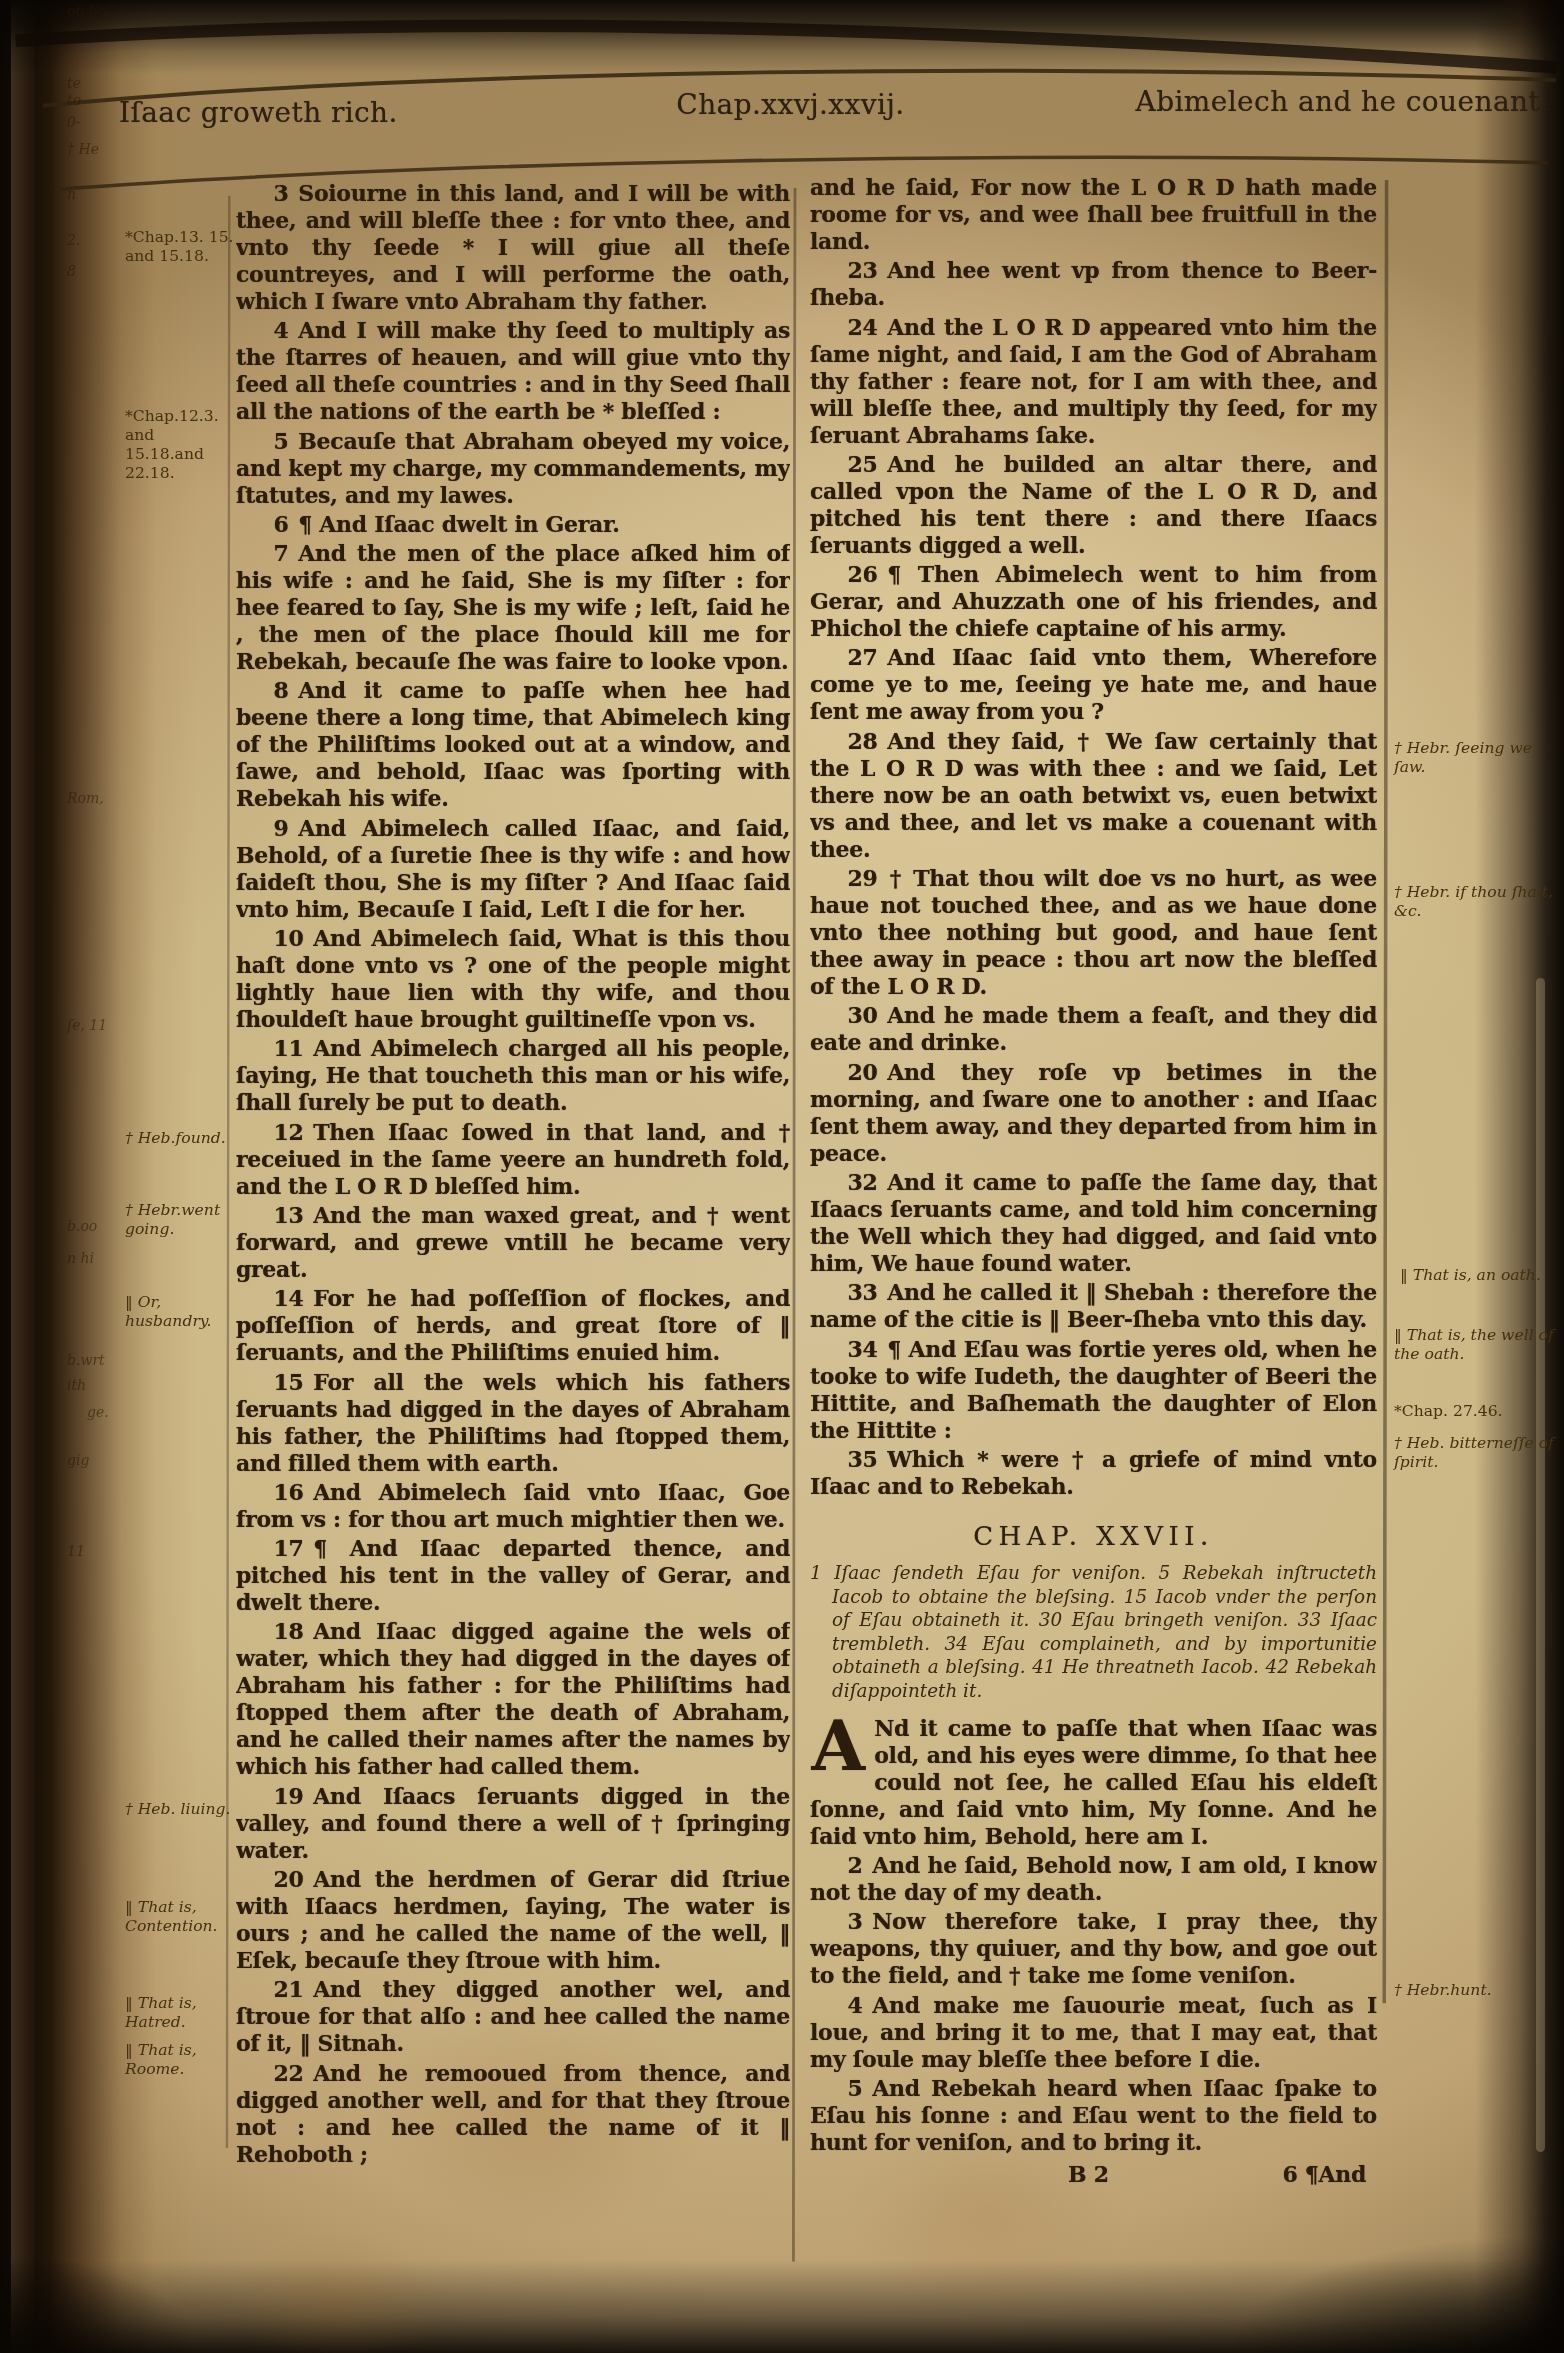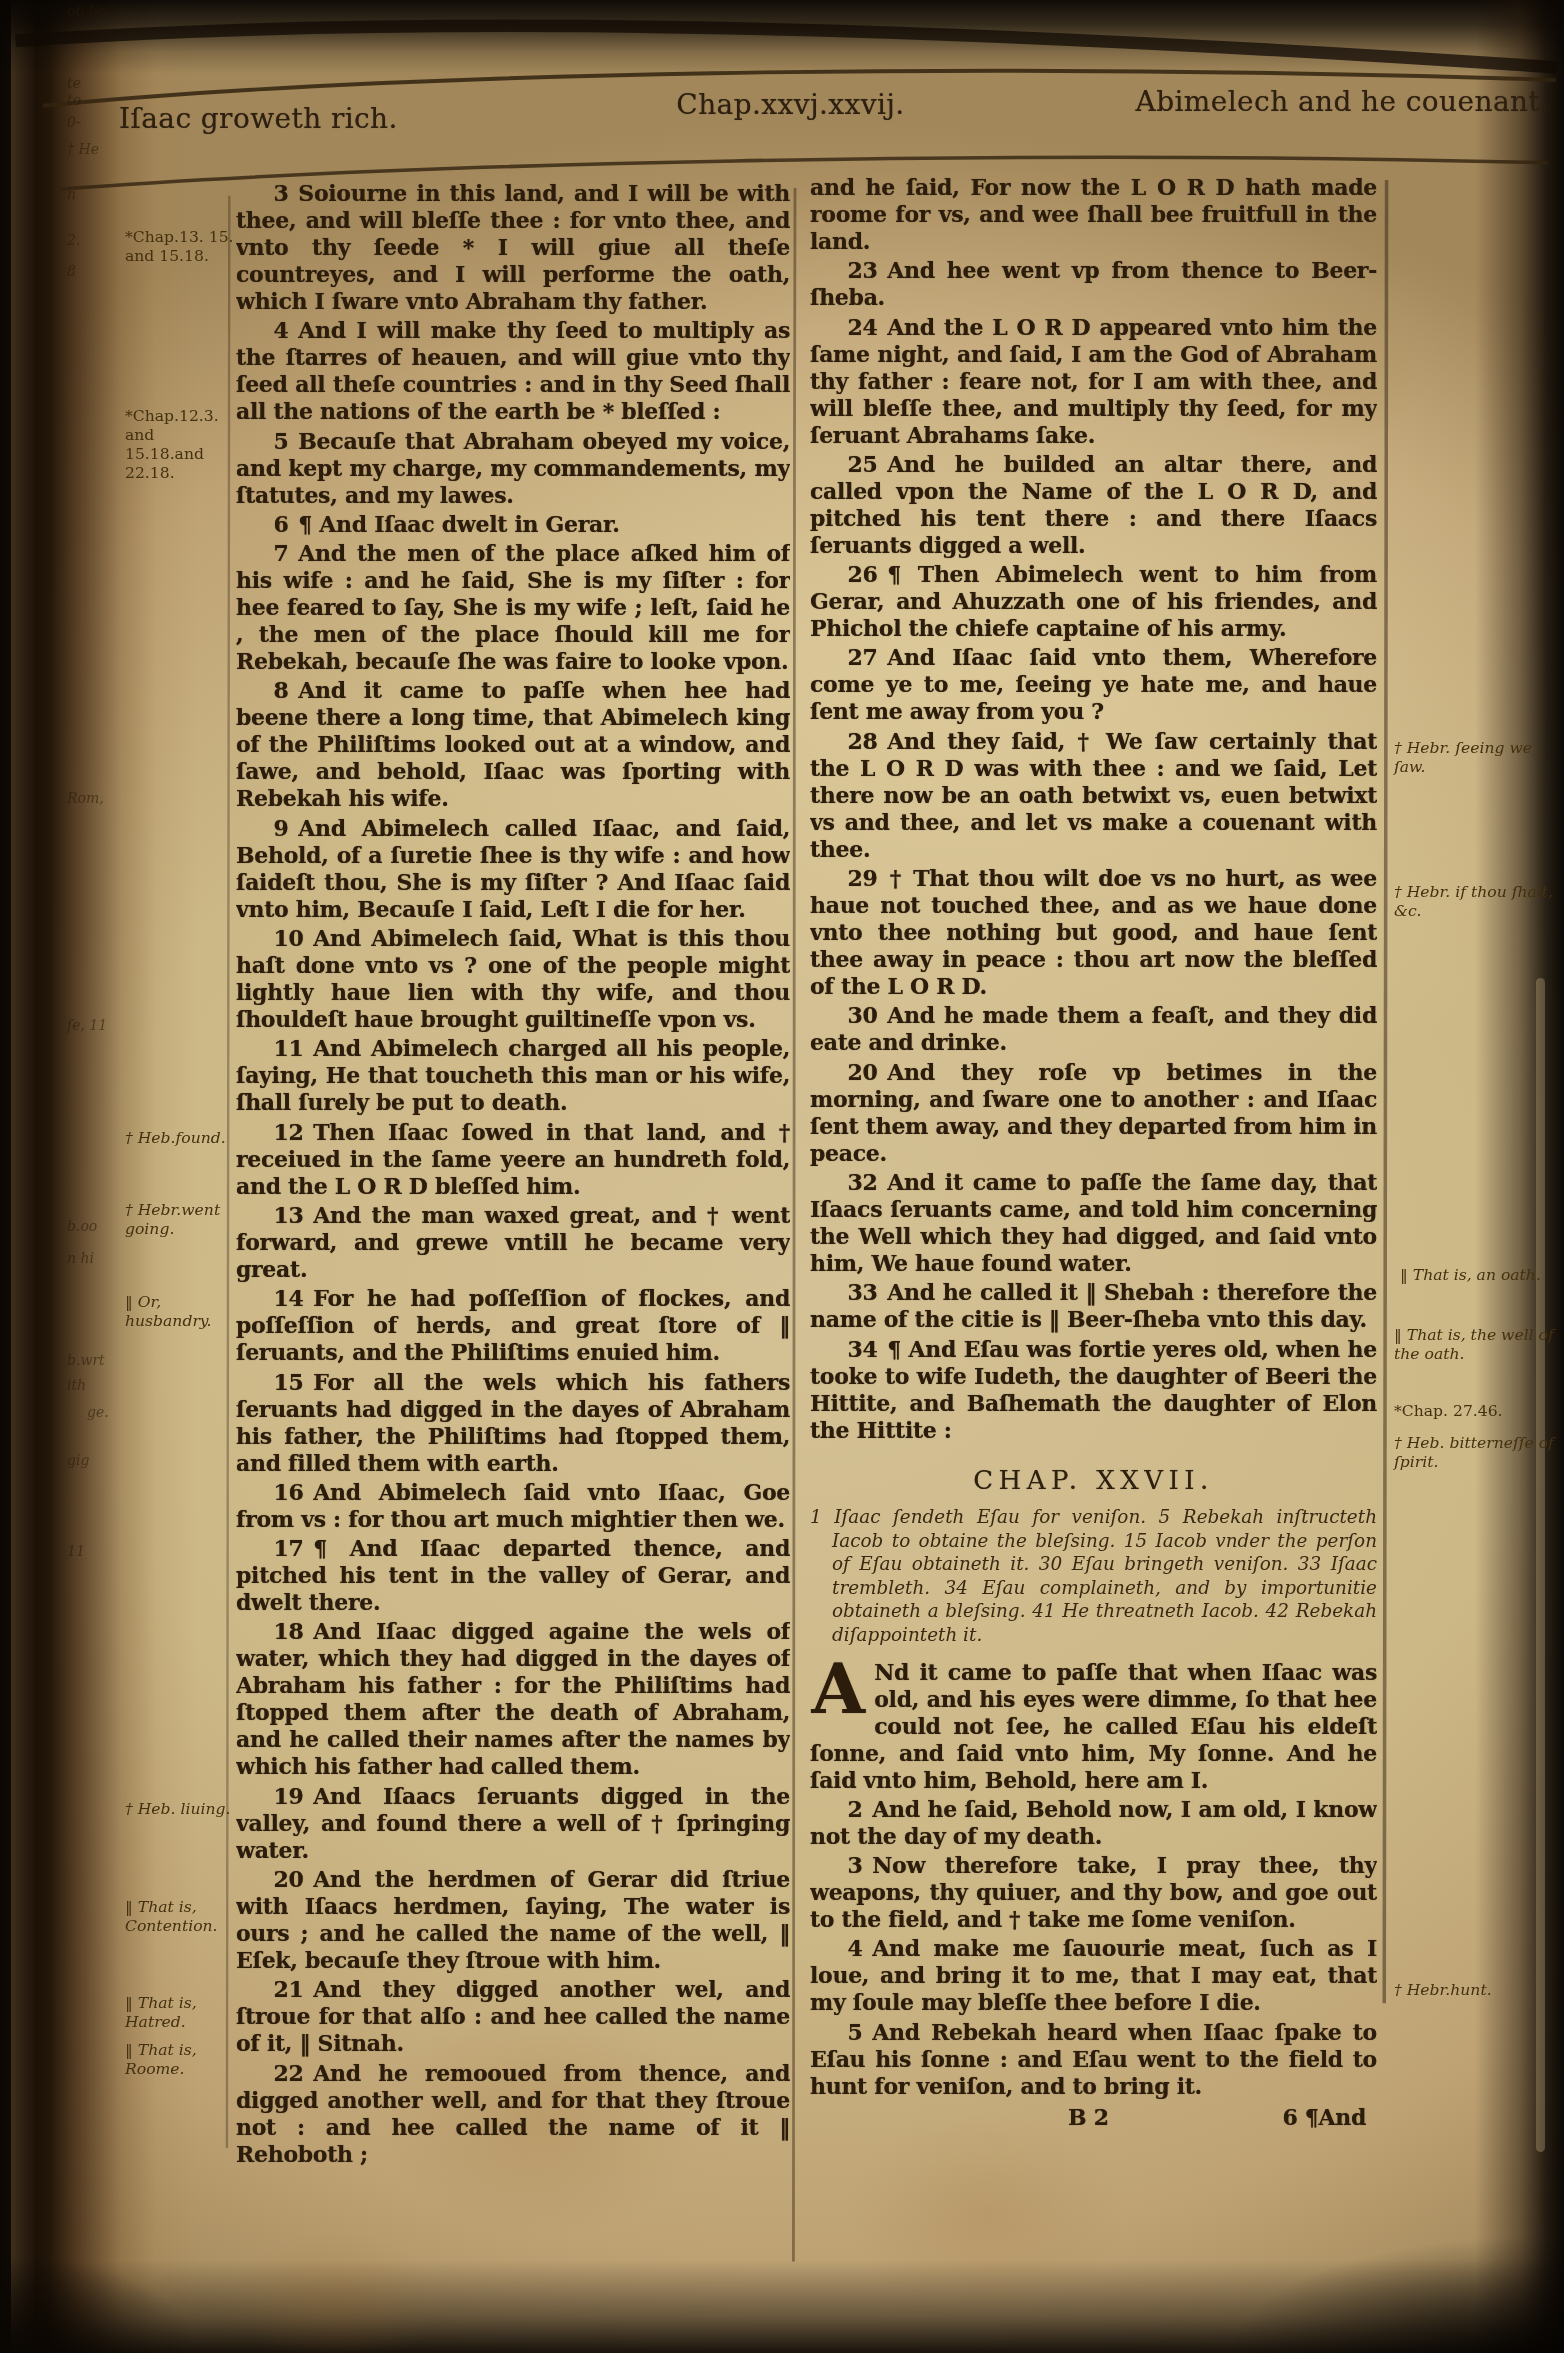--- a/index.html
+++ b/index.html
@@ -28,21 +28,21 @@
   .stain{position:absolute;border-radius:50%;pointer-events:none;}
   .stain.s1{left:376px;top:2003px;width:329px;height:235px;background:radial-gradient(closest-side,rgba(146,94,34,.18),rgba(0,0,0,0));}
   .stain.s2{left:845px;top:2113px;width:282px;height:203px;background:radial-gradient(closest-side,rgba(140,90,32,.14),rgba(0,0,0,0));}
   .stain.s3{left:235px;top:2230px;width:203px;height:141px;background:radial-gradient(closest-side,rgba(150,98,36,.16),rgba(0,0,0,0));}
   .stain.s4{left:1189px;top:282px;width:235px;height:172px;background:radial-gradient(closest-side,rgba(150,104,44,.12),rgba(0,0,0,0));}
   
   svg.rules{position:absolute;left:0;top:0;}
   
   .runhead{position:absolute;font-size:28px;color:#2e2011;letter-spacing:0.4px;white-space:nowrap;
     text-shadow:0 0 0.8px rgba(40,25,8,.6);}
-  .rh-left{left:119px;top:102px;}
+  .rh-left{left:119px;top:96px;}
   .rh-center{left:595px;top:88px;width:391px;text-align:center;}
   .rh-right{right:15.6px;top:85px;}
   
   .col{position:absolute;font-weight:700;font-size:22px;line-height:27px;letter-spacing:-0.3px;
     text-align:justify;text-shadow:0 0 0.9px rgba(40,25,8,.65);overflow:hidden;margin-top:14px;}
   .col-left{left:236px;top:166px;width:554px;height:2003px;}
   .col-right{left:810px;top:160px;width:567px;height:2066px;}
   .verse{margin:0 0 2.3px 0;text-indent:1.7em;}
   .verse.cont{text-indent:0;}
   .vnum{padding-right:.45em;}
@@ -129,20 +129,21 @@
         <p class="verse"><span class="vnum">25</span><span>And he builded an altar there, and called vpon the Name of the L O R D, and pitched his tent there : and there Iſaacs ſeruants digged a well.</span></p>
         <p class="verse"><span class="vnum">26</span><span>¶ Then Abimelech went to him from Gerar, and Ahuzzath one of his friendes, and Phichol the chiefe captaine of his army.</span></p>
         <p class="verse"><span class="vnum">27</span><span>And Iſaac ſaid vnto them, Wherefore come ye to me, ſeeing ye hate me, and haue ſent me away from you ?</span></p>
         <p class="verse"><span class="vnum">28</span><span>And they ſaid, † We ſaw certainly that the L O R D was with thee : and we ſaid, Let there now be an oath betwixt vs, euen betwixt vs and thee, and let vs make a couenant with thee.</span></p>
         <p class="verse"><span class="vnum">29</span><span>† That thou wilt doe vs no hurt, as wee haue not touched thee, and as we haue done vnto thee nothing but good, and haue ſent thee away in peace : thou art now the bleſſed of the L O R D.</span></p>
         <p class="verse"><span class="vnum">30</span><span>And he made them a feaſt, and they did eate and drinke.</span></p>
         <p class="verse"><span class="vnum">20</span><span>And they roſe vp betimes in the morning, and ſware one to another : and Iſaac ſent them away, and they departed from him in peace.</span></p>
         <p class="verse"><span class="vnum">32</span><span>And it came to paſſe the ſame day, that Iſaacs ſeruants came, and told him concerning the Well which they had digged, and ſaid vnto him, We haue found water.</span></p>
         <p class="verse"><span class="vnum">33</span><span>And he called it ‖ Shebah : therefore the name of the citie is ‖ Beer-ſheba vnto this day.</span></p>
         <p class="verse"><span class="vnum">34</span><span>¶ And Eſau was fortie yeres old, when he tooke to wife Iudeth, the daughter of Beeri the Hittite, and Baſhemath the daughter of Elon the Hittite :</span></p>
+        <p class="verse"><span class="vnum">35</span><span>Which * were † a griefe of mind vnto Iſaac and to Rebekah.</span></p>
       </div>
     <p class="chap-head">CHAP. XXVII.</p>
     <p class="argument">1 Iſaac ſendeth Eſau for veniſon. 5 Rebekah inſtructeth Iacob to obtaine the bleſsing. 15 Iacob vnder the perſon of Eſau obtaineth it. 30 Eſau bringeth veniſon. 33 Iſaac trembleth. 34 Eſau complaineth, and by importunitie obtaineth a bleſsing. 41 He threatneth Iacob. 42 Rebekah diſappointeth it.</p>
     <p class="verse dropcap-para">
       <span class="dropcap">A</span><span>Nd it came to paſſe that when Iſaac was old, and his eyes were dimme, ſo that hee could not ſee, he called Eſau his eldeſt ſonne, and ſaid vnto him, My ſonne. And he ſaid vnto him, Behold, here am I.</span>
     </p>
     <div id="ch27-verses">
         <p class="verse"><span class="vnum">2</span><span>And he ſaid, Behold now, I am old, I know not the day of my death.</span></p>
         <p class="verse"><span class="vnum">3</span><span>Now therefore take, I pray thee, thy weapons, thy quiuer, and thy bow, and goe out to the field, and † take me ſome veniſon.</span></p>
         <p class="verse"><span class="vnum">4</span><span>And make me ſauourie meat, ſuch as I loue, and bring it to me, that I may eat, that my ſoule may bleſſe thee before I die.</span></p>

